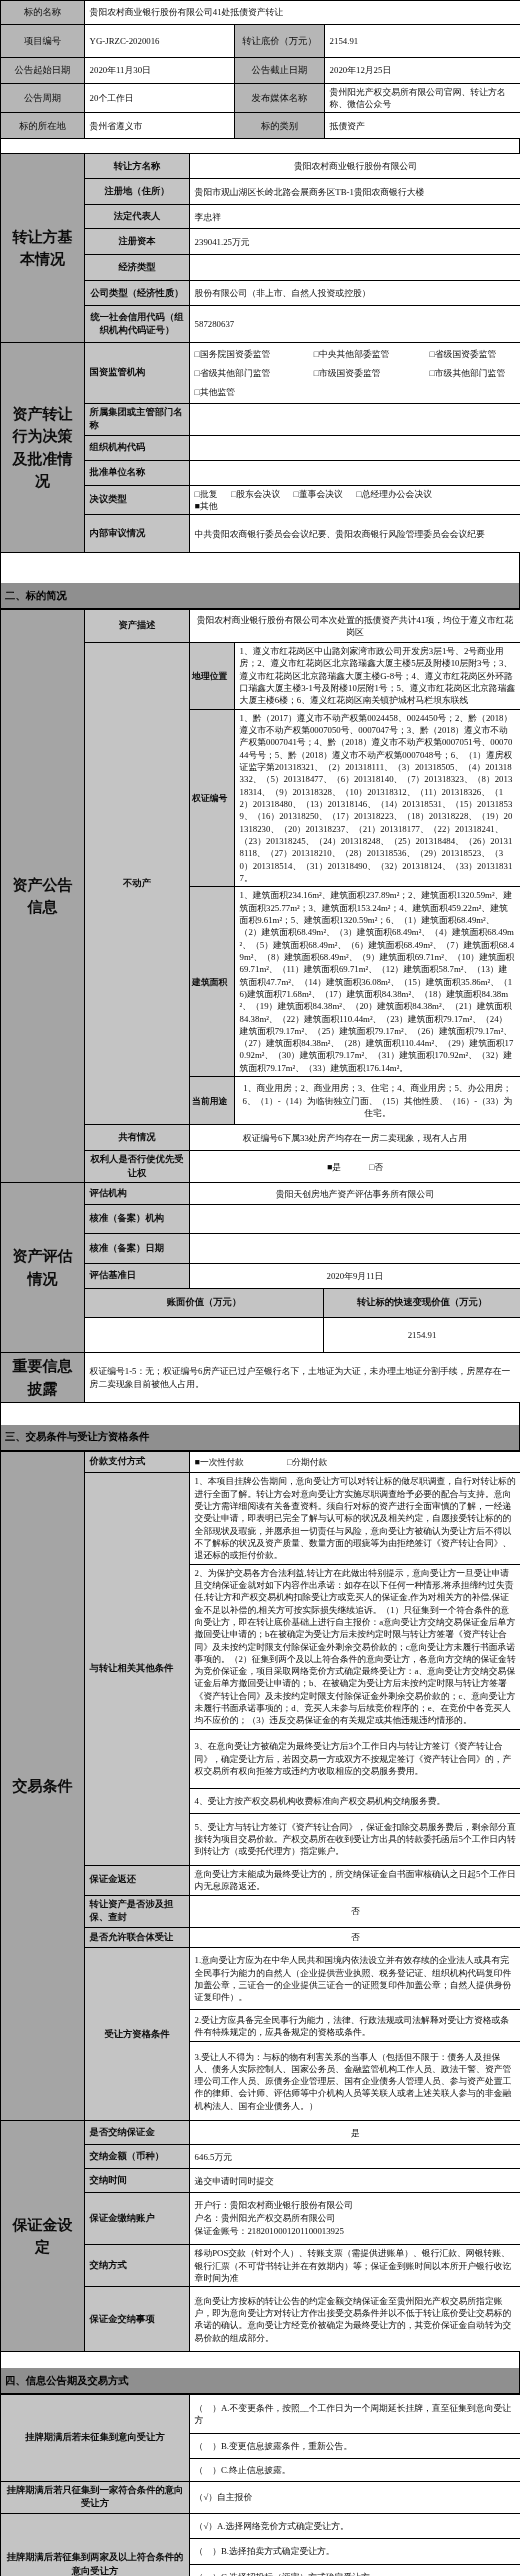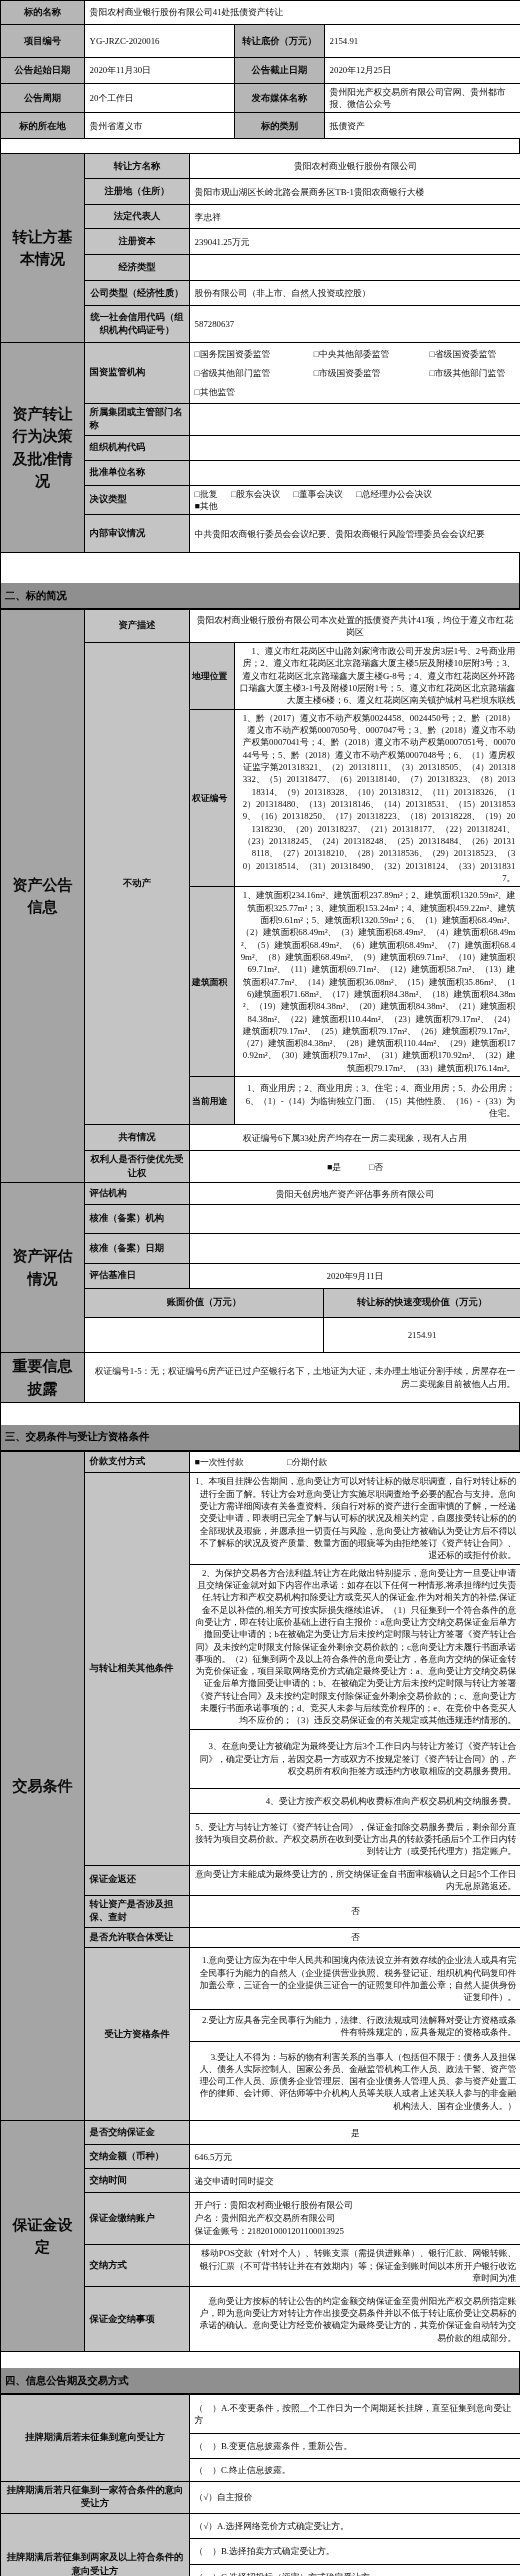--- a/index.html
+++ b/index.html
@@ -1,27 +1,27 @@
 <!DOCTYPE html>
 <html lang="zh" style="font-size:8.2px"><head>
 <meta charset="utf-8">
 <style>
   * { box-sizing: border-box; }
   html,body { margin:0; padding:0; background:#fff; }
   body { width:520px; font-family:"Liberation Serif","DejaVu Serif",serif; color:#0d0d0d; }
   .doc { width:520px; }
   table { border-collapse:collapse; width:520px; table-layout:fixed; }
   td { border:1px solid #000; padding:2.1px 4.6px; font-size:8.8px; line-height:1.38; vertical-align:middle; word-break:break-all; background:#fff; }
-  .lbl  { background:#b6b6b6; font-weight:bold; text-align:center; font-size:9.3px; word-break:keep-all; }
+  .lbl  { background:#b6b6b6; font-weight:normal; text-align:center; font-size:9.3px; word-break:keep-all; }
   .outer{ background:#a5a5a5; font-weight:bold; text-align:center; font-size:15px; line-height:1.5; }
   .sub  { background:#c4c4c4; font-weight:bold; text-align:center; font-size:9.3px; line-height:1.45; }
   .sub.left { text-align:left; }
   .subnarrow { background:#c4c4c4; font-weight:bold; text-align:left; font-size:8.8px; padding:2.1px 2.1px; }
   .center { text-align:center; }
-  .para { line-height:1.4;text-align:right; }
+  .para { line-height:1.4; }
   .band { background:#8f8f8f; border:1px solid #000; border-top:none; font-weight:bold; font-size:10.3px; padding:5.7px 4.1px 5.2px 4.1px; color:#000; }
   .gap  { background:#fff; border-left:1px solid #000; border-right:1px solid #000; }
   .optgrid { display:grid; grid-template-columns:37% 36% 27%; row-gap:7.2px; padding:2.1px 0; }
   .optline { display:flex; gap:13.4px; flex-wrap:wrap; }
   .split { display:flex; align-items:stretch; }
   .split > div { display:flex; align-items:center; justify-content:center; padding:3.1px; }
   .split > div:first-child { width:239px; border-right:1px solid #000; }
   .split > div:last-child { flex:1; }
   .hdrcell { background:#c4c4c4; font-weight:bold; font-size:9.3px; }
   .valcell { background:#fff; font-size:8.8px; }
@@ -54,21 +54,21 @@
     <tr style="height:26px">
       <td class="lbl">公告起始日期</td>
       <td>2020年11月30日</td>
       <td class="lbl">公告截止日期</td>
       <td>2020年12月25日</td>
     </tr>
     <tr style="height:28px">
       <td class="lbl">公告周期</td>
       <td>20个工作日</td>
       <td class="lbl">发布媒体名称</td>
-      <td>贵州阳光产权交易所有限公司官网、贵州都市报、微信公众号</td>
+      <td>贵州阳光产权交易所有限公司官网、转让方名称、微信公众号</td>
     </tr>
     <tr style="height:26px">
       <td class="lbl">标的所在地</td>
       <td>贵州省遵义市</td>
       <td class="lbl">标的类别</td>
       <td>抵债资产</td>
     </tr>
   </tbody>
     </table>
 

